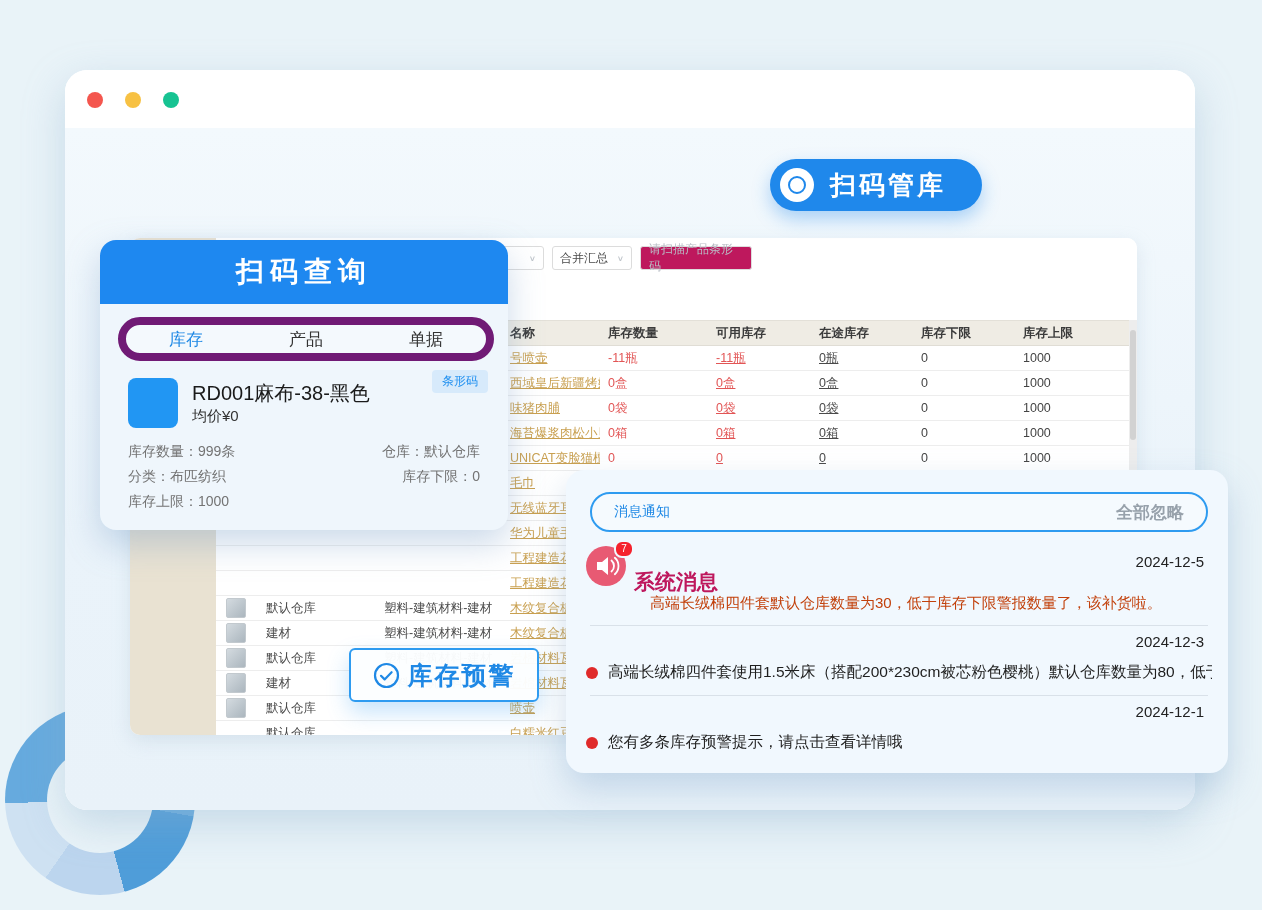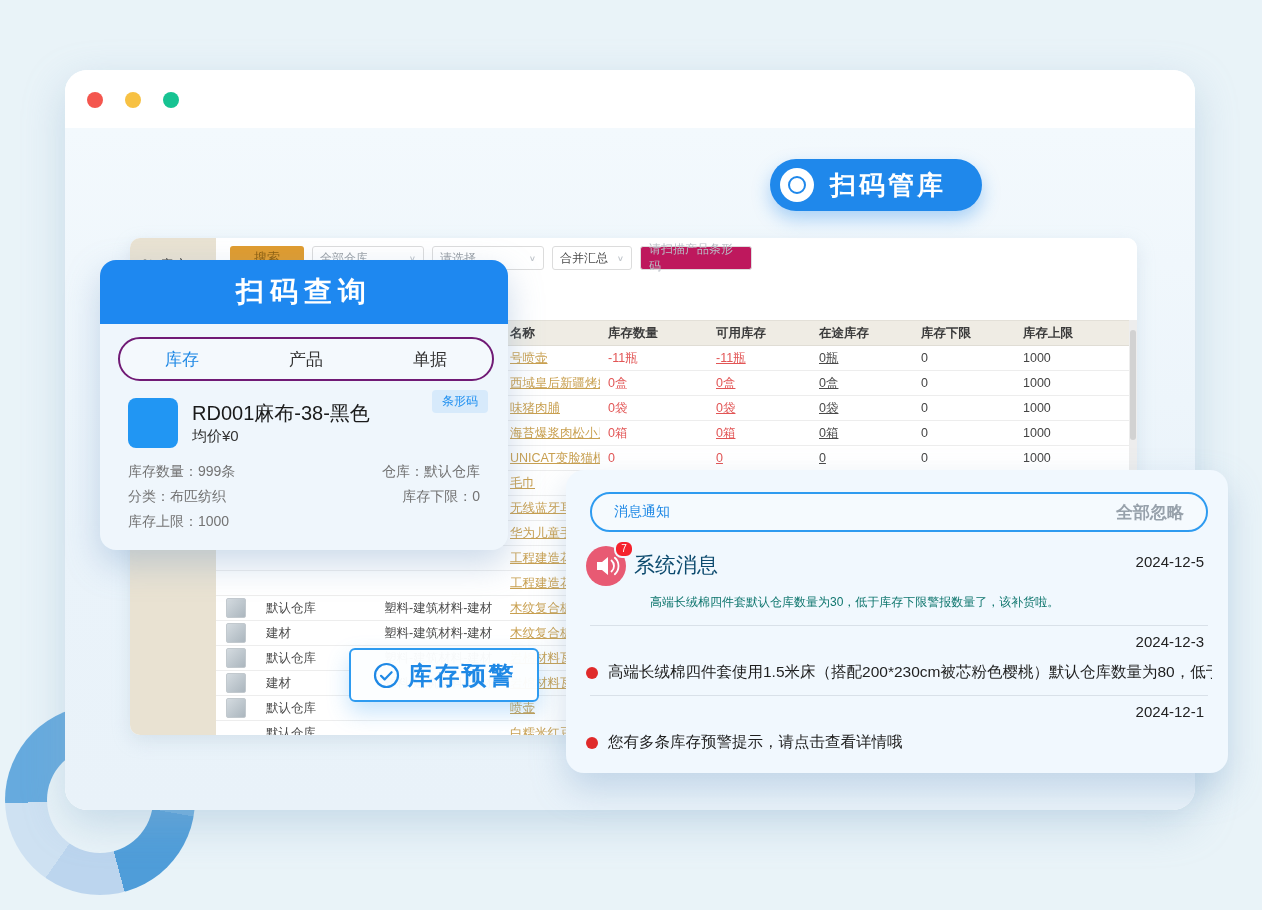--- a/index.html
+++ b/index.html
@@ -76,24 +76,24 @@
   
   .pill-scan{position:absolute;left:770px;top:159px;width:212px;height:52px;background:#1F88EB;
     border-radius:26px;display:flex;align-items:center;z-index:20;cursor:pointer;
     box-shadow:0 8px 18px rgba(31,136,235,.35);}
   .pill-circle{width:34px;height:34px;border-radius:50%;background:#fff;margin-left:10px;
     display:flex;align-items:center;justify-content:center;}
   .pill-circle .ring{width:14px;height:14px;border:2px solid #1F88EB;border-radius:50%;}
   .pill-label{color:#fff;font-size:26px;font-weight:bold;letter-spacing:3px;margin-left:16px;}
   
   .card-query{position:absolute;left:100px;top:240px;width:408px;height:290px;border-radius:16px;
-    background:#EFF6FC;box-shadow:0 14px 34px rgba(110,150,195,.35);z-index:22;overflow:hidden;margin-top:20px;}
+    background:#EFF6FC;box-shadow:0 14px 34px rgba(110,150,195,.35);z-index:22;overflow:hidden;}
   .cq-header{height:64px;background:#1E88F0;display:flex;align-items:center;justify-content:center;}
   .cq-title{color:#fff;font-size:28px;font-weight:bold;letter-spacing:6px;}
-  .cq-tabs{margin:13px 14px 0 18px;height:44px;border:2px solid #701a75;border-radius:24px;
+  .cq-tabs{margin:13px 14px 0 18px;height:44px;border:8px solid #701a75;border-radius:24px;
     display:flex;align-items:center;box-sizing:border-box;background:rgba(255,255,255,.35);}
   .cq-tab{flex:1;text-align:center;font-size:17px;color:#333;cursor:pointer;}
   .cq-tab.active{color:#1E88E5;}
   .cq-barcode{position:absolute;left:332px;top:130px;background:#D7EAFB;color:#2090F0;font-size:12px;
     padding:3px 10px;border-radius:4px;}
   .cq-sq{position:absolute;left:28px;top:138px;width:50px;height:50px;border-radius:8px;background:#2196F3;}
   .cq-name{position:absolute;left:92px;top:140px;font-size:20px;color:#1A1A1A;}
   .cq-price{position:absolute;left:92px;top:167px;font-size:15px;color:#333;}
   .cq-line{position:absolute;font-size:14px;color:#737373;}
   .cq-l1{left:28px;top:203px;} .cq-l2{left:28px;top:228px;} .cq-l3{left:28px;top:253px;}
@@ -107,24 +107,24 @@
   .card-notify{position:absolute;left:566px;top:470px;width:662px;height:303px;border-radius:18px;
     background:#F1F8FE;box-shadow:0 16px 34px rgba(120,160,200,.35);z-index:18;overflow:hidden;}
   .cn-header{position:absolute;left:24px;top:22px;width:618px;height:40px;border:2px solid #2E9BF0;
     border-radius:22px;display:flex;align-items:center;justify-content:space-between;
     padding:0 22px;box-sizing:border-box;background:rgba(255,255,255,.3);}
   .cn-title{color:#1E88E5;font-size:14px;}
   .cn-ignore{color:#97A1AB;font-size:17px;cursor:pointer;font-weight:bold;}
   .cn-speaker{position:absolute;left:20px;top:76px;width:40px;height:40px;border-radius:50%;background:#E85A73;}
   .cn-badge{position:absolute;left:48px;top:70px;min-width:12px;height:12px;padding:1px 2px;border-radius:8px;
     background:#F5222D;border:2px solid #F1F8FE;color:#fff;font-size:10px;line-height:12px;text-align:center;}
-  .cn-systitle{position:absolute;left:68px;top:81px;font-size:21px;font-weight:normal;color:#0c4a6e;}
+  .cn-systitle{position:absolute;left:68px;top:98px;font-size:21px;font-weight:bold;color:#be185d;}
   .cn-date{position:absolute;right:24px;font-size:15px;color:#222;}
   .cn-d1{top:83px;} .cn-d2{top:163px;} .cn-d3{top:233px;}
-  .cn-body{position:absolute;left:84px;top:124px;right:20px;font-size:12px;color:#0f766e;white-space:nowrap;overflow:hidden;}
+  .cn-body{position:absolute;left:84px;top:124px;right:20px;font-size:15px;color:#c2410c;white-space:nowrap;overflow:hidden;}
   .cn-div{position:absolute;left:24px;right:20px;height:0;border-top:1px solid #D9E1E9;}
   .cn-v1{top:155px;} .cn-v2{top:225px;}
   .cn-item{position:absolute;left:20px;right:16px;display:flex;align-items:center;gap:10px;
     font-size:15.5px;color:#1F1F1F;white-space:nowrap;overflow:hidden;cursor:pointer;}
   .cn-i2{top:192px;} .cn-i3{top:262px;}
   .cn-dotred{width:12px;height:12px;border-radius:50%;background:#E02A2A;flex:none;}
 </style>
 </head>
 <body>
 

